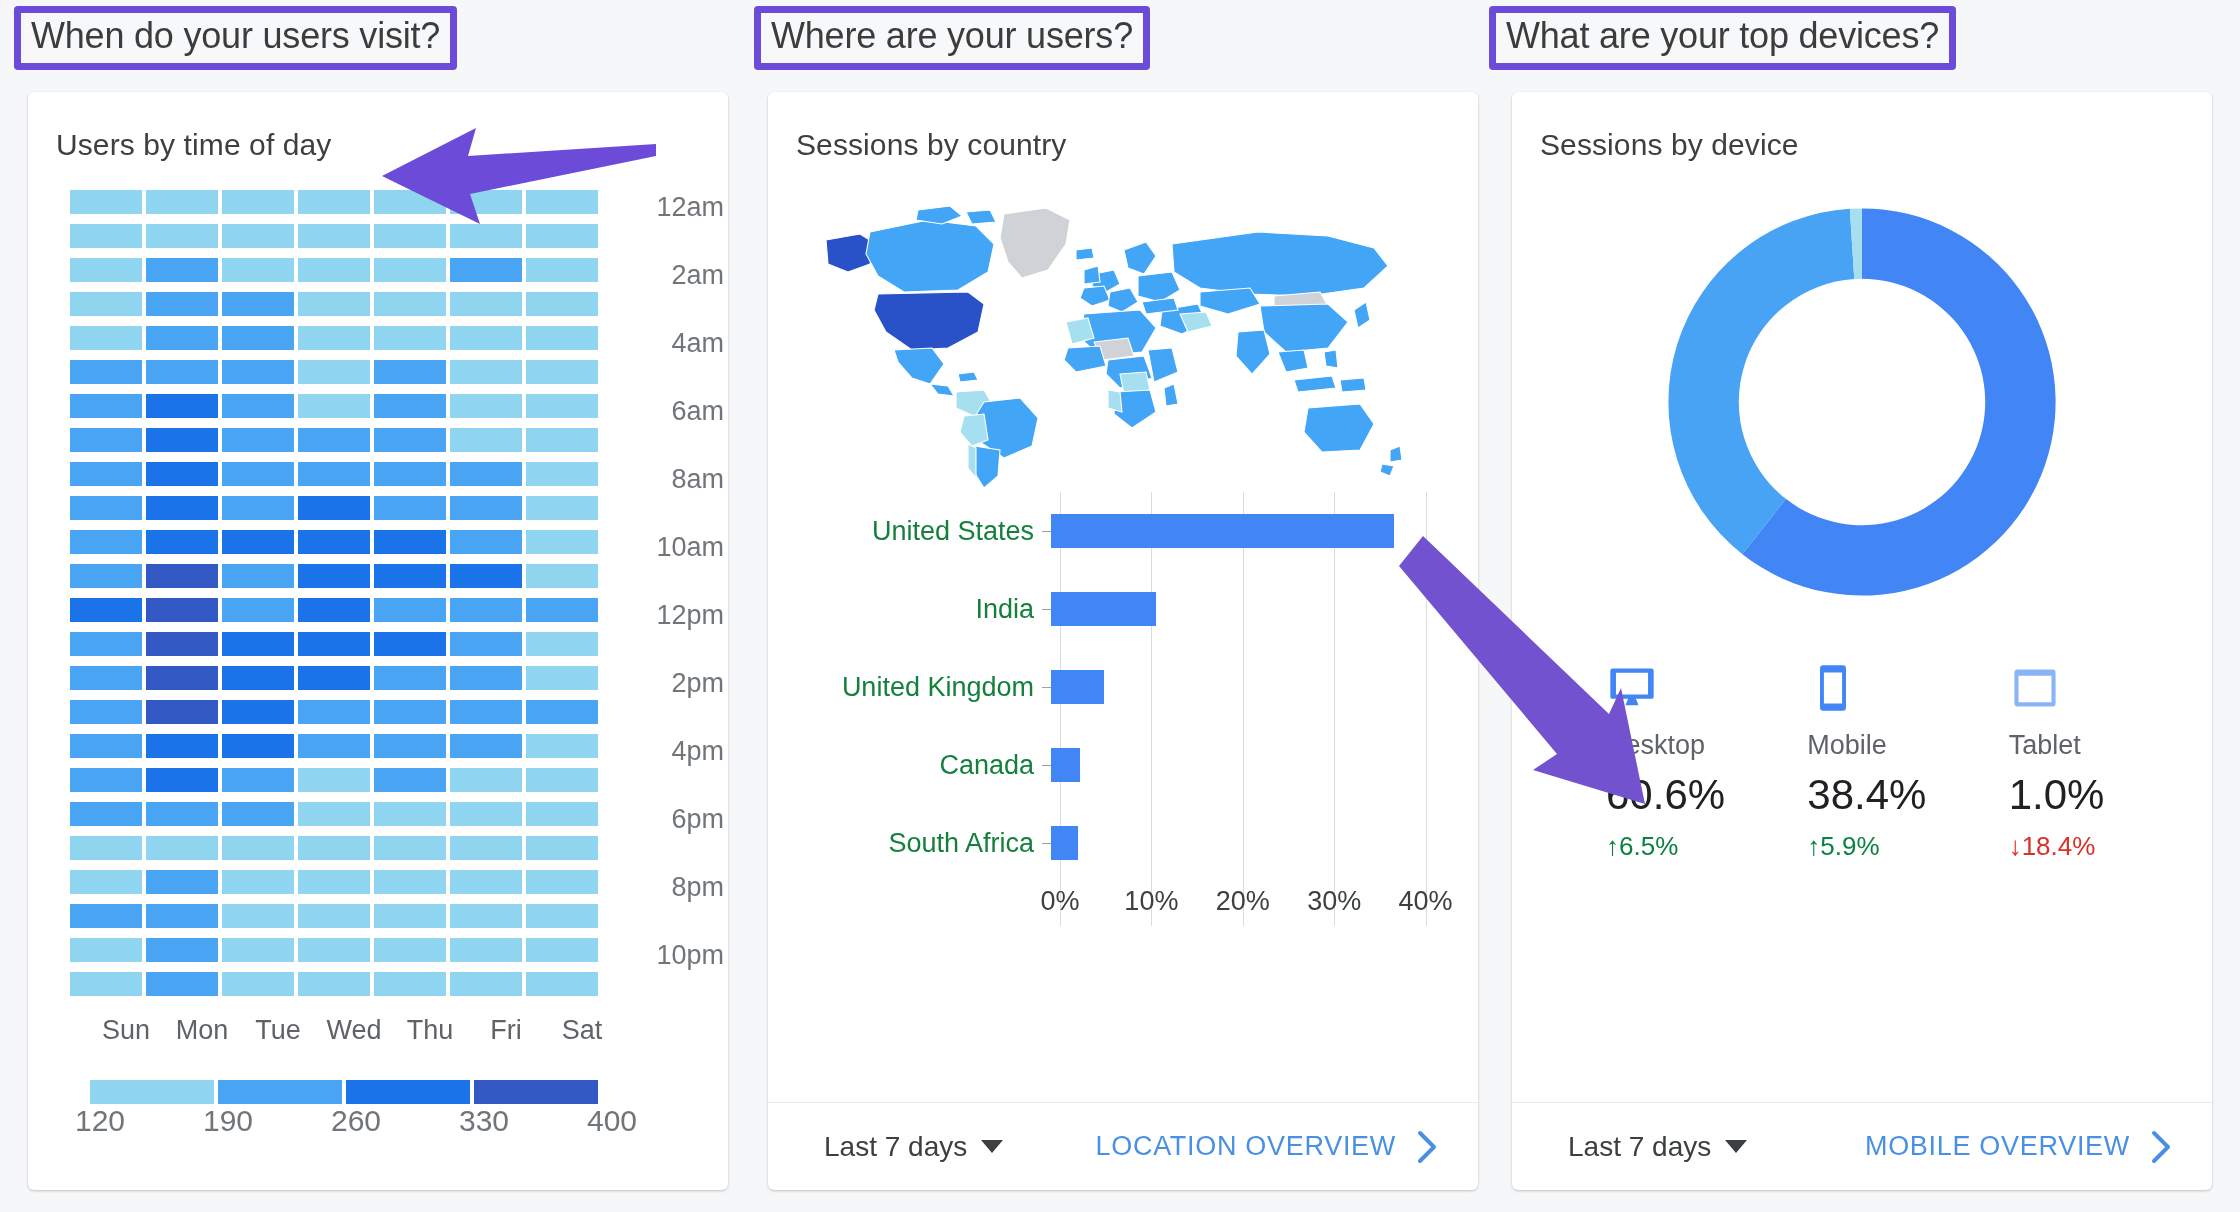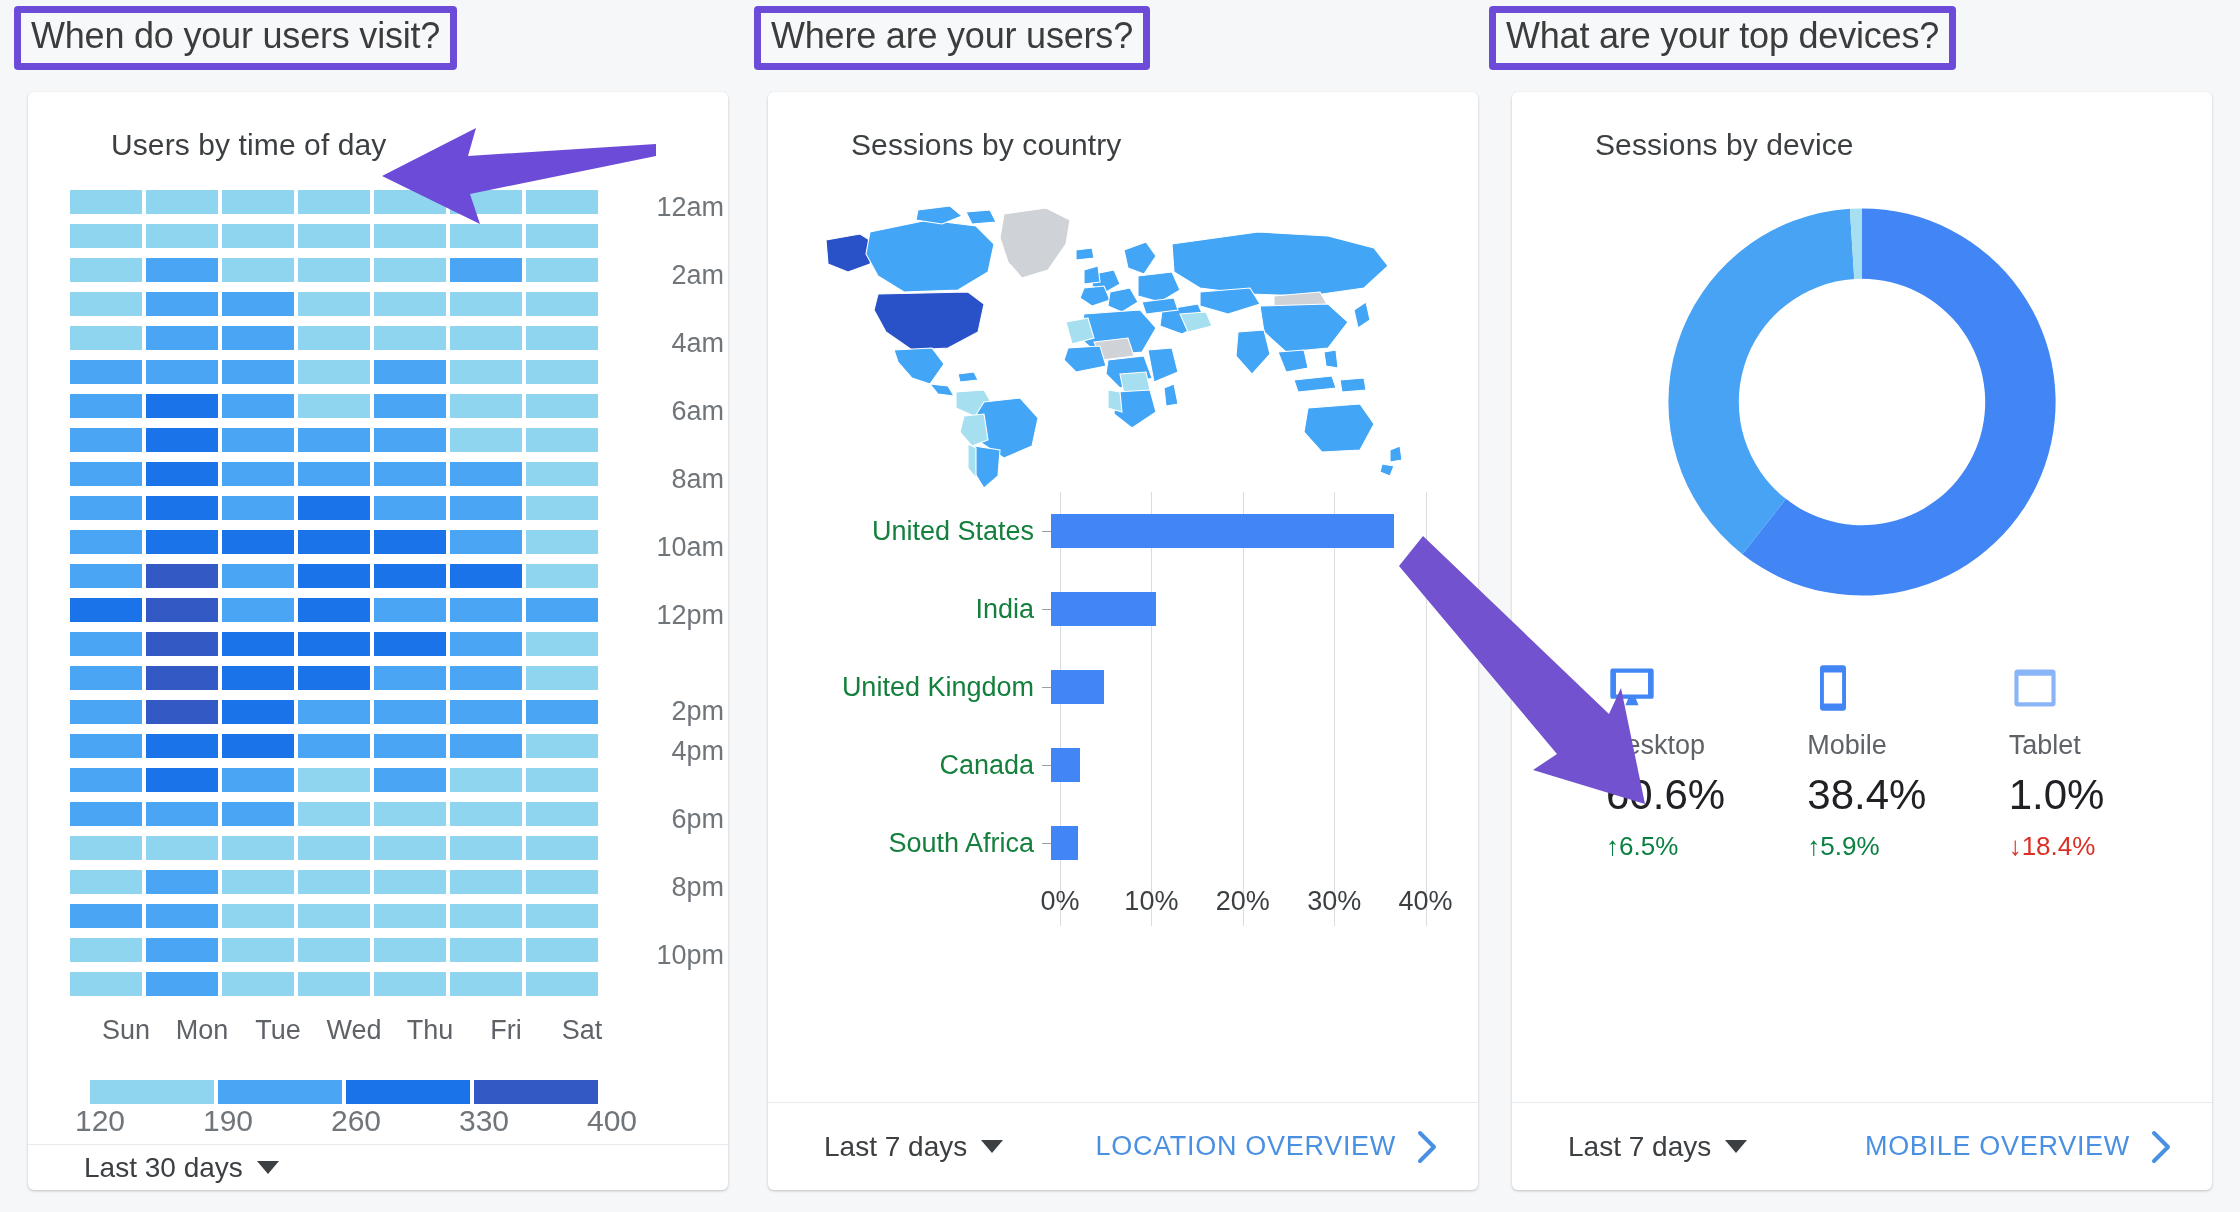--- a/index.html
+++ b/index.html
@@ -35,21 +35,21 @@
     position: absolute;
     background: #ffffff;
     border-radius: 6px;
     box-shadow: 0 1px 3px rgba(60,64,67,.20), 0 1px 2px rgba(60,64,67,.10);
     overflow: hidden;
     display: flex; flex-direction: column;
   }
   .card-body { flex: 1; position: relative; }
   .card-title {
     font-size: 30px; color: #3c4043;
-    padding: 36px 0 0 83px;
+    padding: 36px 0 0 28px;
     letter-spacing: .1px;
   }
   .card-footer {
     height: 88px; border-top: 1px solid #e8eaed;
     display: flex; align-items: center;
     padding: 0 38px 0 56px;
     justify-content: space-between;
   }
   .daterange {
     display: flex; align-items: center; gap: 14px;
@@ -335,21 +335,21 @@
             <div class="hcell" title="Sat 11pm" style="background: rgb(144, 213, 239);"></div>
           </div>
         <div class="heat-hours" id="heatHours">
             <span style="top: 2px;">12am</span>
             <span style="top: 70px;">2am</span>
             <span style="top: 138px;">4am</span>
             <span style="top: 206px;">6am</span>
             <span style="top: 274px;">8am</span>
             <span style="top: 342px;">10am</span>
             <span style="top: 410px;">12pm</span>
-            <span style="top: 478px; margin-top: 28px;">2pm</span>
+            <span style="top: 478px;">2pm</span>
             <span style="top: 546px;">4pm</span>
             <span style="top: 614px;">6pm</span>
             <span style="top: 682px;">8pm</span>
             <span style="top: 750px;">10pm</span>
           </div>
       </div>
 
       <div class="heat-days" id="heatDays">
           <span>Sun</span>
           <span>Mon</span>
@@ -370,26 +370,20 @@
         <div class="legend-ticks" id="legendTicks">
             <span style="left: 10px;">120</span>
             <span style="left: 138px;">190</span>
             <span style="left: 266px;">260</span>
             <span style="left: 394px;">330</span>
             <span style="left: 522px;">400</span>
           </div>
       </div>
     </div>
 
-    <div class="card-footer">
-      <div class="daterange">
-        <span>Last 30 days</span>
-        <span class="caret"></span>
-      </div>
-    </div>
   </div>
 
   <div class="card" style="left:768px; top:92px; width:710px; height:1098px;">
     <div class="card-body">
       <div class="card-title">Sessions by country</div>
 
       <div class="map-wrap">
         <svg viewBox="0 0 620 300" width="620" height="300">
           <g stroke="#ffffff" stroke-width="1.1">
 

